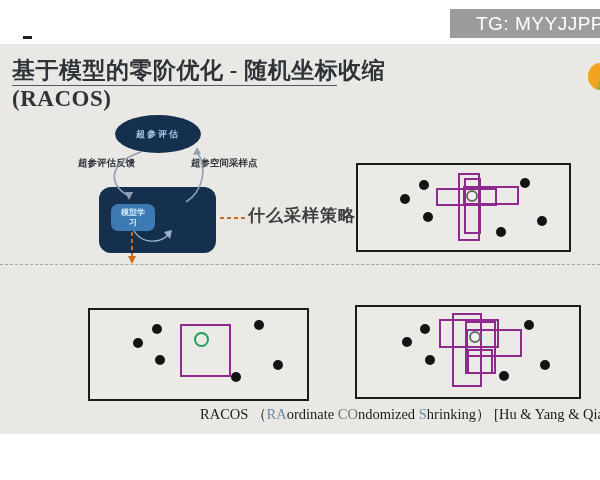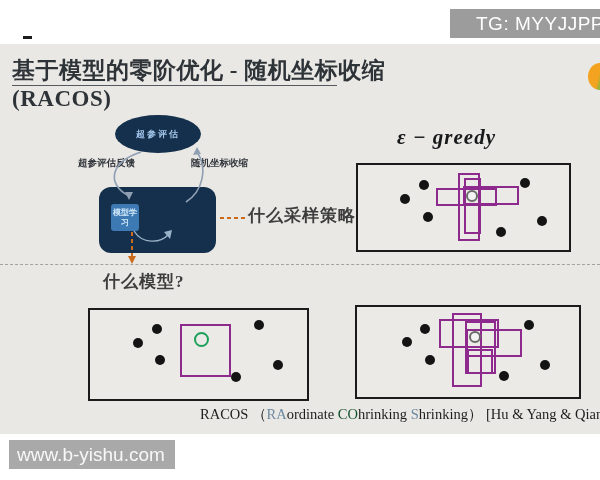--- a/index.html
+++ b/index.html
@@ -26,21 +26,21 @@
            display:flex;align-items:center;justify-content:center;}
   .ellipse span{color:#a3c6ea;font-size:9px;font-weight:bold;letter-spacing:2px;}
   .cyc-label{font-size:9.5px;font-weight:bold;color:#30343a;
              font-family:"Liberation Serif","DejaVu Serif",serif;}
   .lbl-left{left:78px;top:157px;}
   .lbl-right{left:191px;top:157px;}
   .dark-box{left:99px;top:187px;width:117px;height:66px;border-radius:12px;background:#15304d;}
   .inner-box{position:absolute;background:#3d79b3;border-radius:3px;display:flex;align-items:center;
              justify-content:center;text-align:center;color:#cfe7f8;font-size:8px;line-height:1.25;
              font-weight:bold;}
-  .ib-left{left:12px;top:17px;width:28px;height:27px;}
+  .ib-left{left:12px;top:17px;width:44px;height:27px;border-radius:7px;}
   .ib-right{left:62px;top:15px;width:43px;height:31px;}
   .ib-left span{width:28px;display:block;}
   .ib-right span{width:28px;display:block;}
 
   .question{font-family:"Liberation Serif","DejaVu Serif",serif;font-weight:bold;
             font-size:17px;color:#3d3d3d;letter-spacing:1px;}
   .q-sampling{left:248px;top:204px;}
   .q-model{left:103px;top:270px;}
 
   .divider{left:0;top:264px;width:600px;height:0;border-top:1.6px dashed #a2a29f;}
@@ -82,34 +82,32 @@
   <div class="abs slide"></div>
 
   <div class="abs title">基于模型的零阶优化 - 随机坐标收缩(RACOS)</div>
   <div class="abs title-rule"></div>
   <div class="abs logo"></div>
 
   <div class="abs ellipse">
     <span>超参评估</span>
   </div>
   <div class="abs cyc-label lbl-left">超参评估反馈</div>
-  <div class="abs cyc-label lbl-right">随机坐标收缩</div>
+  <div class="abs cyc-label lbl-right">超参空间采样点</div>
 
   <div class="abs dark-box">
     <div class="inner-box ib-left">
       <span>模型学习</span>
     </div>
   </div>
 
   <div class="abs question q-sampling">什么采样策略?</div>
-  <div class="abs question q-model">什么模型?</div>
 
   <div class="abs divider"></div>
 
-  <div class="abs eps">ε − greedy</div>
 
   <div class="sample-box box-eps">
       <span class="dot" style="left: 66px; top: 20px;"></span>
       <span class="dot" style="left: 47px; top: 34px;"></span>
       <span class="dot" style="left: 70px; top: 52px;"></span>
       <span class="dot" style="left: 167px; top: 18px;"></span>
       <span class="dot" style="left: 184px; top: 56px;"></span>
       <span class="dot" style="left: 143px; top: 67px;"></span>
       <div class="prect" style="left: 100px; top: 8px; width: 18px; height: 64px;"></div>
       <div class="prect" style="left: 106px; top: 13px; width: 13px; height: 52px;"></div>
@@ -135,23 +133,22 @@
       <span class="dot" style="left: 188px; top: 58px;"></span>
       <span class="dot" style="left: 147px; top: 69px;"></span>
       <div class="prect" style="left: 82px; top: 12px; width: 56px; height: 25px;"></div>
       <div class="prect" style="left: 95px; top: 6px; width: 26px; height: 70px;"></div>
       <div class="prect" style="left: 108px; top: 14px; width: 27px; height: 49px;"></div>
       <div class="prect" style="left: 109px; top: 22px; width: 52px; height: 24px;"></div>
       <div class="prect" style="left: 110px; top: 42px; width: 22px; height: 21px;"></div>
       <div class="center-pt" style="left: 112px; top: 24px; width: 8px; height: 8px;"></div>
     </div>
 
-  <div class="abs caption"><span>RACOS （</span><span style="color: rgb(109, 137, 161);">RA</span><span>ordinate </span><span style="color: #14532d;">CO</span><span>hrinking </span><span style="color: rgb(109, 137, 161);">S</span><span>hrinking） [Hu &amp; Yang &amp; Qian]</span></div>
+  <div class="abs caption"><span>RACOS （</span><span style="color: rgb(109, 137, 161);">RA</span><span>ordinate </span><span style="color: #737373;">CO</span><span>ndomized </span><span style="color: rgb(109, 137, 161);">S</span><span>hrinking） [Hu &amp; Yang &amp; Qian]</span></div>
 
-  <div class="abs site-box">www.b-yishu.com</div>
 
   <svg class="overlay" width="600" height="480">
 
     <path d="M 141 152 C 110 162, 106 184, 129 196" stroke="#8e9fb3" stroke-width="1.6" fill="none"></path>
     <path d="M 129 200 L 125 192 L 133 192 Z" fill="#8e9fb3"></path>
 
     <path d="M 186 202 C 203 191, 208 168, 197 152" stroke="#8e9fb3" stroke-width="1.6" fill="none"></path>
     <path d="M 197 147 L 193 155 L 201 154 Z" fill="#8e9fb3"></path>
 
     <path d="M 134 231 C 142 244, 160 244, 169 234" stroke="#9ab2c8" stroke-width="1.4" fill="none"></path>

